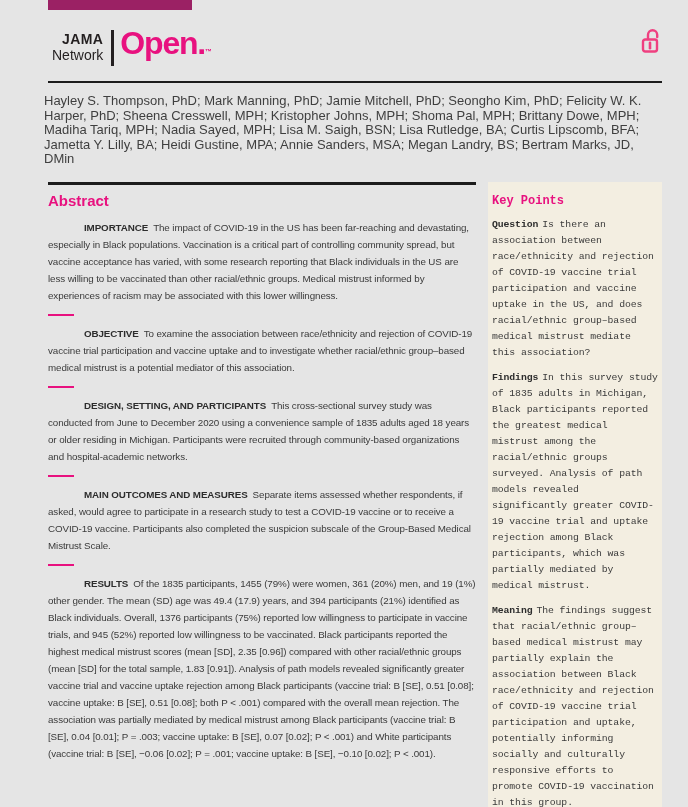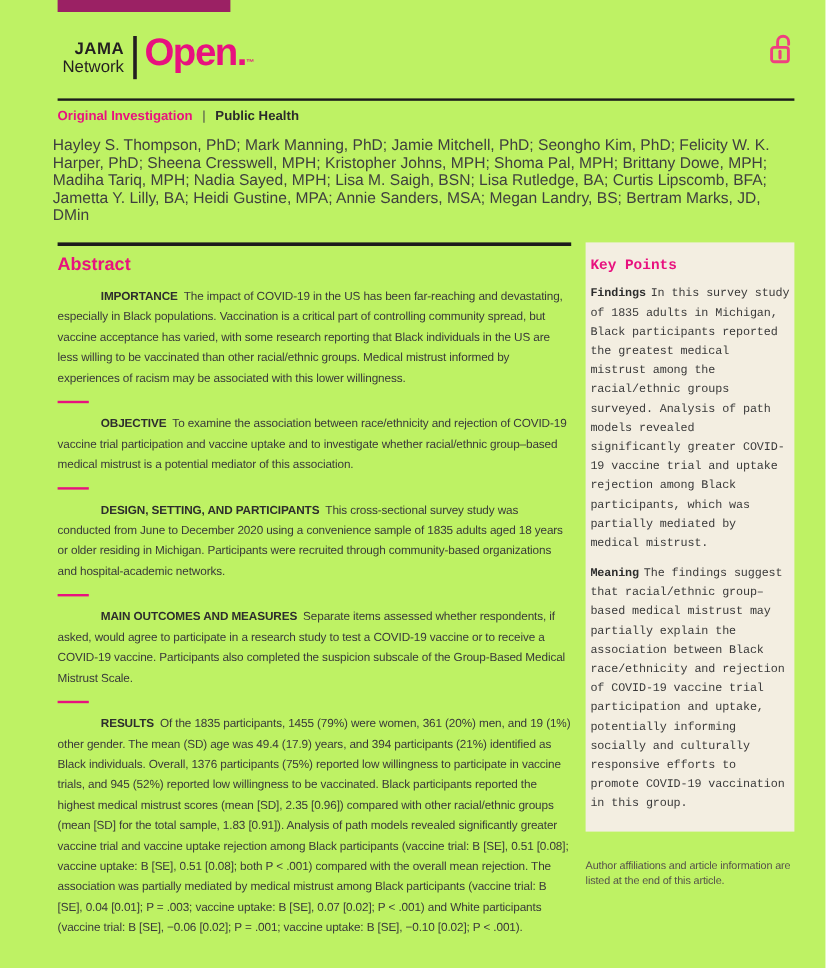--- a/index.html
+++ b/index.html
@@ -1,19 +1,19 @@
 <!DOCTYPE html>
 <html style="--accent-pink: #e8117f; --brand-bar: #9b2164; --keypoints-bg: #f3eee1;"><head>
 <meta charset="utf-8">
 <style>
   * { margin:0; padding:0; box-sizing:border-box; }
   html,body { background:#ffffff; }
   .page {
     position:relative; width:688px; height:807px; overflow:hidden;
-    background:#bef264; font-family:"Liberation Sans", sans-serif;
+    background:#e5e5e5; font-family:"Liberation Sans", sans-serif;
     color:#3a3a3a;
   }
   
   .topbar { position:absolute; left:48px; top:0; width:144px; height:10px;
     background:var(--brand-bar,#9b2164); }
   
   .header { display:flex; justify-content:space-between; align-items:flex-start;
     padding:25px 26px 0 52px; }
   .logo { display:flex; align-items:center; }
   .logo-stack { text-align:right; color:#231f20; line-height:1.08; padding-right:6px; }
@@ -79,25 +79,20 @@
       <svg width="21" height="30" viewBox="0 0 21 30">
         <rect x="2" y="12.5" width="14" height="12" rx="2.2" fill="none" stroke="#ef4080" stroke-width="2.4"></rect>
         <line x1="9" y1="15.8" x2="9" y2="21.2" stroke="#ef4080" stroke-width="2.6" stroke-linecap="round"></line>
         <path d="M7 12 V7.8 a4.6 4.6 0 0 1 9.2 0 V10" fill="none" stroke="#ef4080" stroke-width="2.4" stroke-linecap="round"></path>
       </svg>
     </span>
   </div>
 
   <div class="header-rule"></div>
 
-  <div class="category-line">
-    <span class="category">Original Investigation</span>
-    <span class="category-pipe">|</span>
-    <span class="subject">Public Health</span>
-  </div>
 
   <h1 class="title">
   </h1>
 
   <p class="authors">Hayley S. Thompson, PhD; Mark Manning, PhD; Jamie Mitchell, PhD; Seongho Kim, PhD; Felicity W. K. Harper, PhD; Sheena Cresswell, MPH; Kristopher Johns, MPH; Shoma Pal, MPH; Brittany Dowe, MPH; Madiha Tariq, MPH; Nadia Sayed, MPH; Lisa M. Saigh, BSN; Lisa Rutledge, BA; Curtis Lipscomb, BFA; Jametta Y. Lilly, BA; Heidi Gustine, MPA; Annie Sanders, MSA; Megan Landry, BS; Bertram Marks, JD, DMin</p>
 
   <div class="columns">
 
     <div class="left-col">
       <div class="abstract-rule"></div>
@@ -126,20 +121,23 @@
       <p class="sec">
         <span class="sec-label">RESULTS</span><span>Of the 1835 participants, 1455 (79%) were women, 361 (20%) men, and 19 (1%) other gender. The mean (SD) age was 49.4 (17.9) years, and 394 participants (21%) identified as Black individuals. Overall, 1376 participants (75%) reported low willingness to participate in vaccine trials, and 945 (52%) reported low willingness to be vaccinated. Black participants reported the highest medical mistrust scores (mean [SD], 2.35 [0.96]) compared with other racial/ethnic groups (mean [SD] for the total sample, 1.83 [0.91]). Analysis of path models revealed significantly greater vaccine trial and vaccine uptake rejection among Black participants (vaccine trial: B [SE], 0.51 [0.08]; vaccine uptake: B [SE], 0.51 [0.08]; both P &lt; .001) compared with the overall mean rejection. The association was partially mediated by medical mistrust among Black participants (vaccine trial: B [SE], 0.04 [0.01]; P = .003; vaccine uptake: B [SE], 0.07 [0.02]; P &lt; .001) and White participants (vaccine trial: B [SE], −0.06 [0.02]; P = .001; vaccine uptake: B [SE], −0.10 [0.02]; P &lt; .001).</span>
       </p>
 
     </div>
 
     <div class="right-col">
       <aside class="keypoints">
         <h3 class="kp-heading">Key Points</h3>
         <p class="kp-item">
+          <span class="kp-label">Question</span><span>Is there an association between race/ethnicity and rejection of COVID-19 vaccine trial participation and vaccine uptake in the US, and does racial/ethnic group–based medical mistrust mediate this association?</span>
+        </p>
+        <p class="kp-item">
           <span class="kp-label">Findings</span><span>In this survey study of 1835 adults in Michigan, Black participants reported the greatest medical mistrust among the racial/ethnic groups surveyed. Analysis of path models revealed significantly greater COVID-19 vaccine trial and uptake rejection among Black participants, which was partially mediated by medical mistrust.</span>
         </p>
         <p class="kp-item">
           <span class="kp-label">Meaning</span><span>The findings suggest that racial/ethnic group–based medical mistrust may partially explain the association between Black race/ethnicity and rejection of COVID-19 vaccine trial participation and uptake, potentially informing socially and culturally responsive efforts to promote COVID-19 vaccination in this group.</span>
         </p>
       </aside>
       <p class="side-note">Author affiliations and article information are listed at the end of this article.</p>
     </div>
 
   </div>

